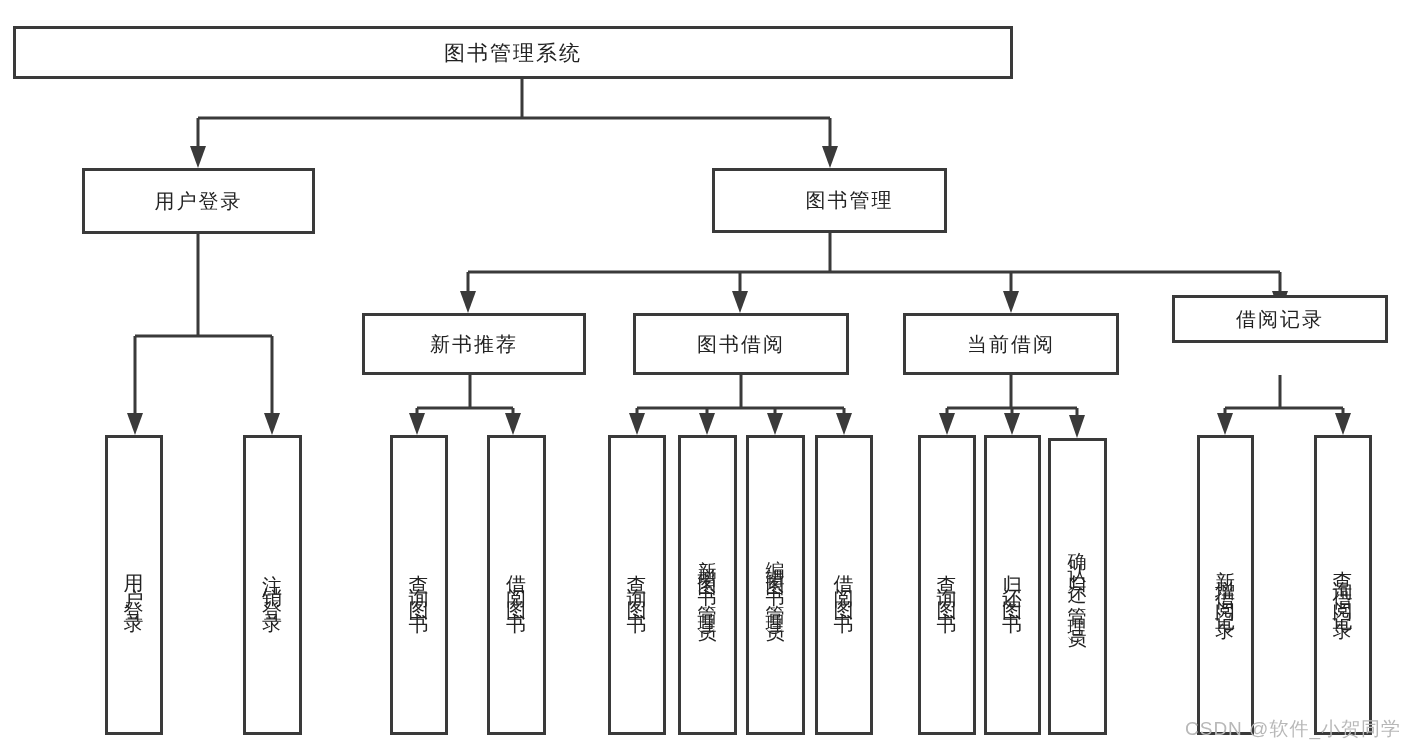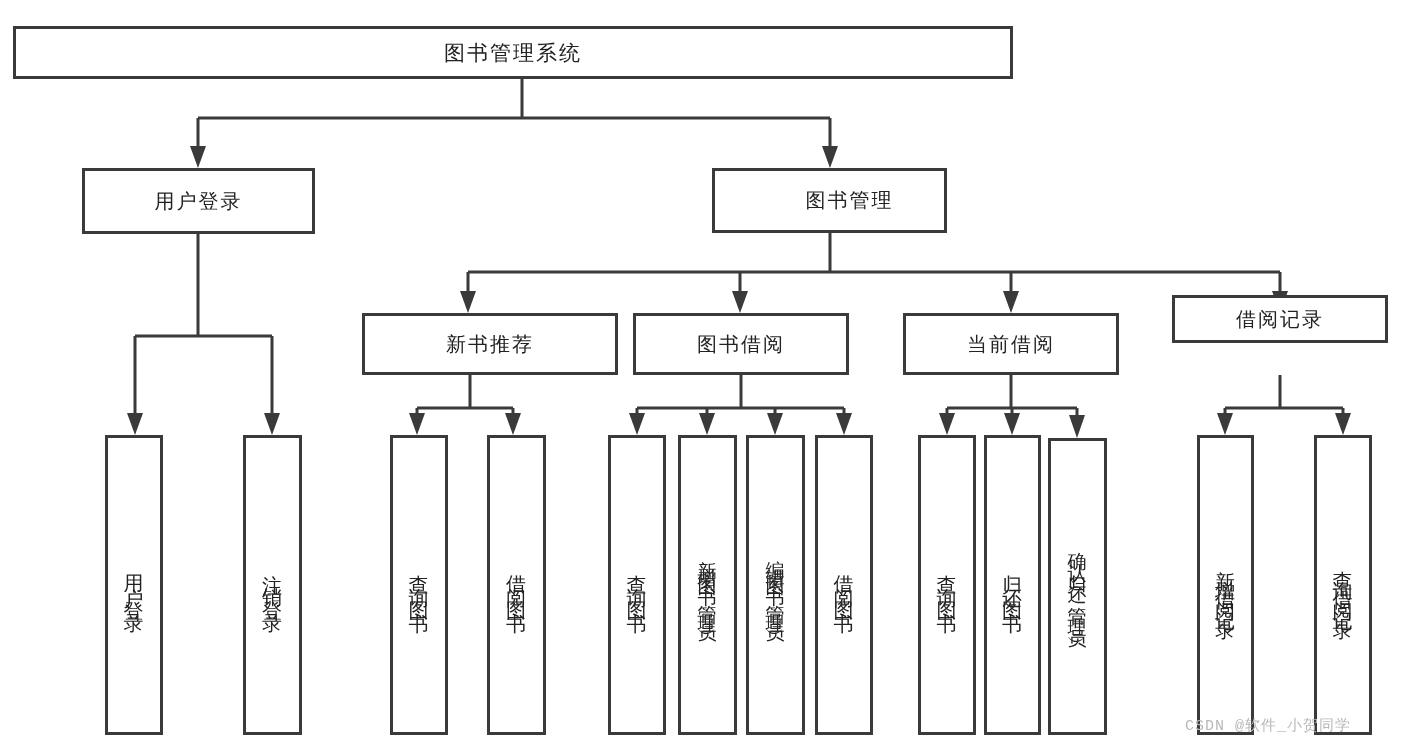--- a/index.html
+++ b/index.html
@@ -37,26 +37,25 @@
     letter-spacing:13px;
     line-height:1;
     color:var(--text);
   }
   .vnode span.n6{letter-spacing:10px;}
   .vnode span.n8{letter-spacing:11px;font-size:19px;}
   .vnode span.n9{letter-spacing:9px;font-size:19px;}
   #watermark{
     position:absolute;
     left:1185px;top:716px;
-    font-size:15px;
+    font-size:19px;
     color:var(--wm);
     letter-spacing:1px;
     z-index:3;
     white-space:nowrap;
-    font-family:Liberation Mono, monospace;
   }
 </style>
 </head>
 <body>
 
 <div id="canvas">
 
   <svg id="connectors" viewBox="0 0 1405 747" xmlns="http://www.w3.org/2000/svg">
     <g stroke="#3a3a3a" stroke-width="3" fill="none">
 
@@ -101,21 +100,21 @@
     <span>图书管理系统</span>
   </div>
 
   <div class="node hnode" style="left:82px;top:168px;width:233px;height:66px;">
     <span>用户登录</span>
   </div>
   <div class="node hnode" style="left:712px;top:168px;width:235px;height:65px;padding-left:40px;">
     <span>图书管理</span>
   </div>
 
-  <div class="node hnode" style="left:362px;top:313px;width:256px;height:62px;">
+  <div class="node hnode" style="left:362px;top:313px;width:224px;height:62px;">
     <span>新书推荐</span>
   </div>
   <div class="node hnode" style="left:903px;top:313px;width:216px;height:62px;">
     <span>当前借阅</span>
   </div>
   <div class="node hnode" style="left:633px;top:313px;width:216px;height:62px;">
     <span>图书借阅</span>
   </div>
   <div class="node hnode" style="left:1172px;top:295px;width:216px;height:48px;">
     <span>借阅记录</span>

